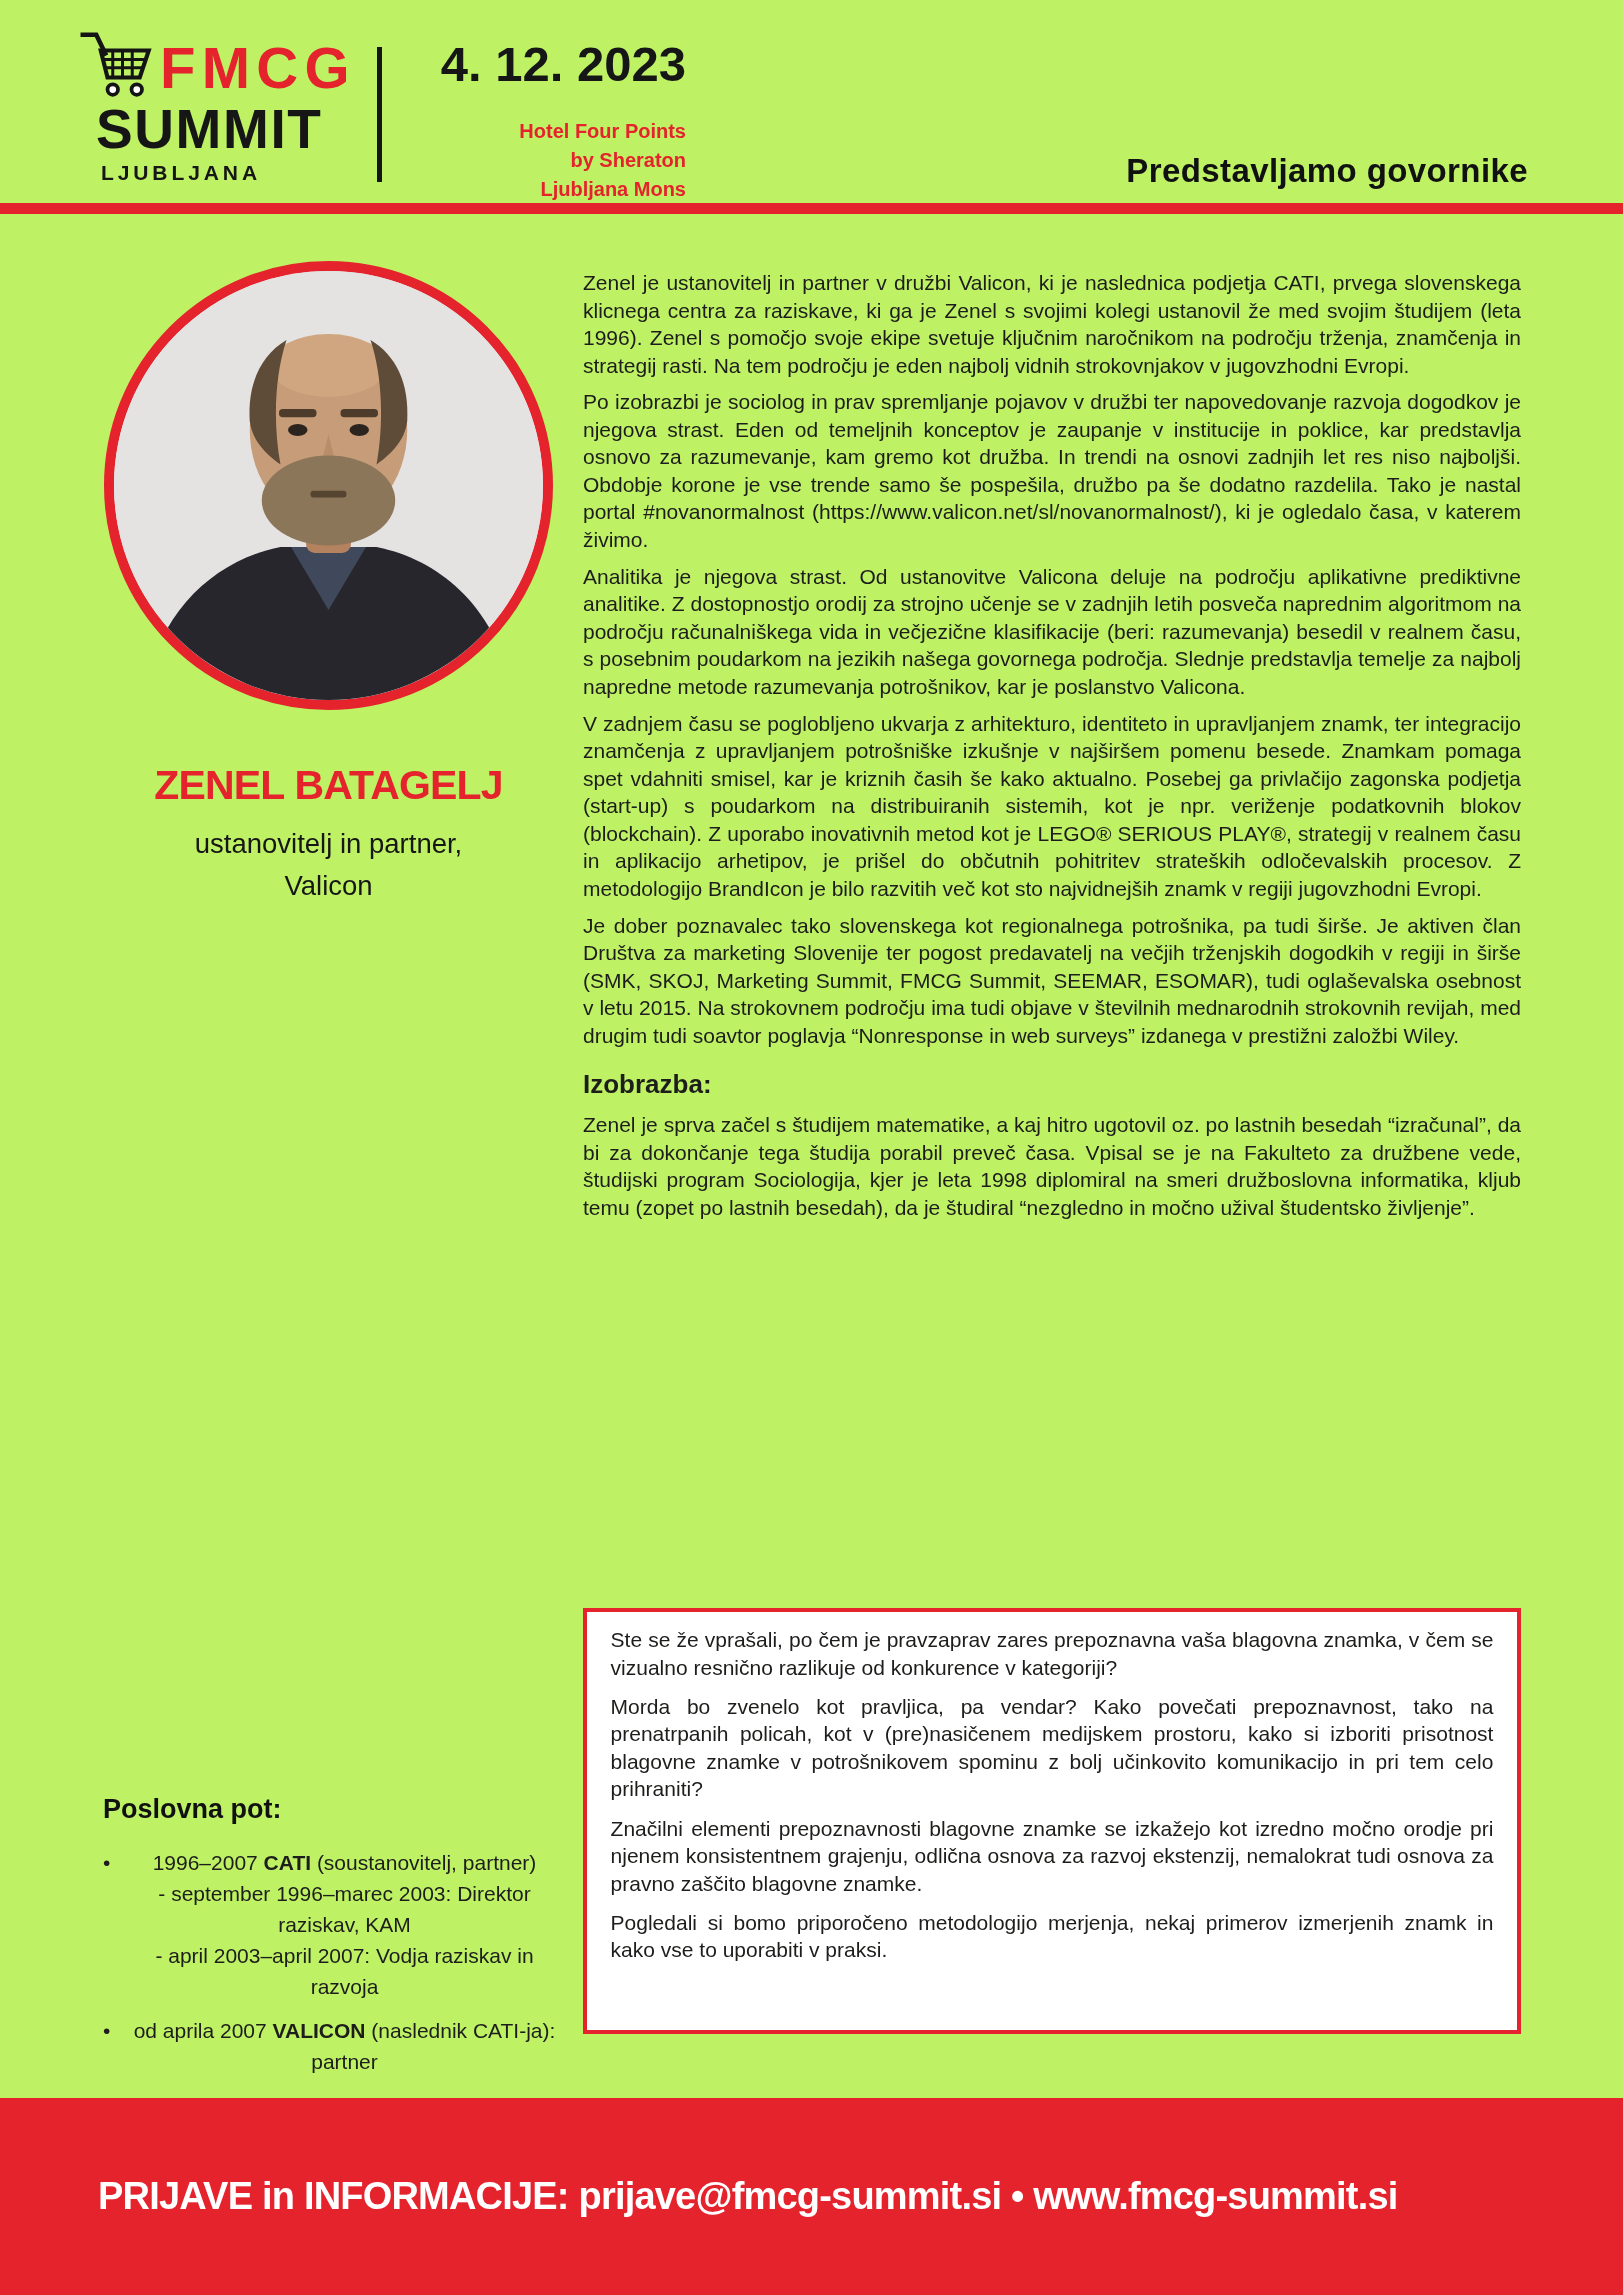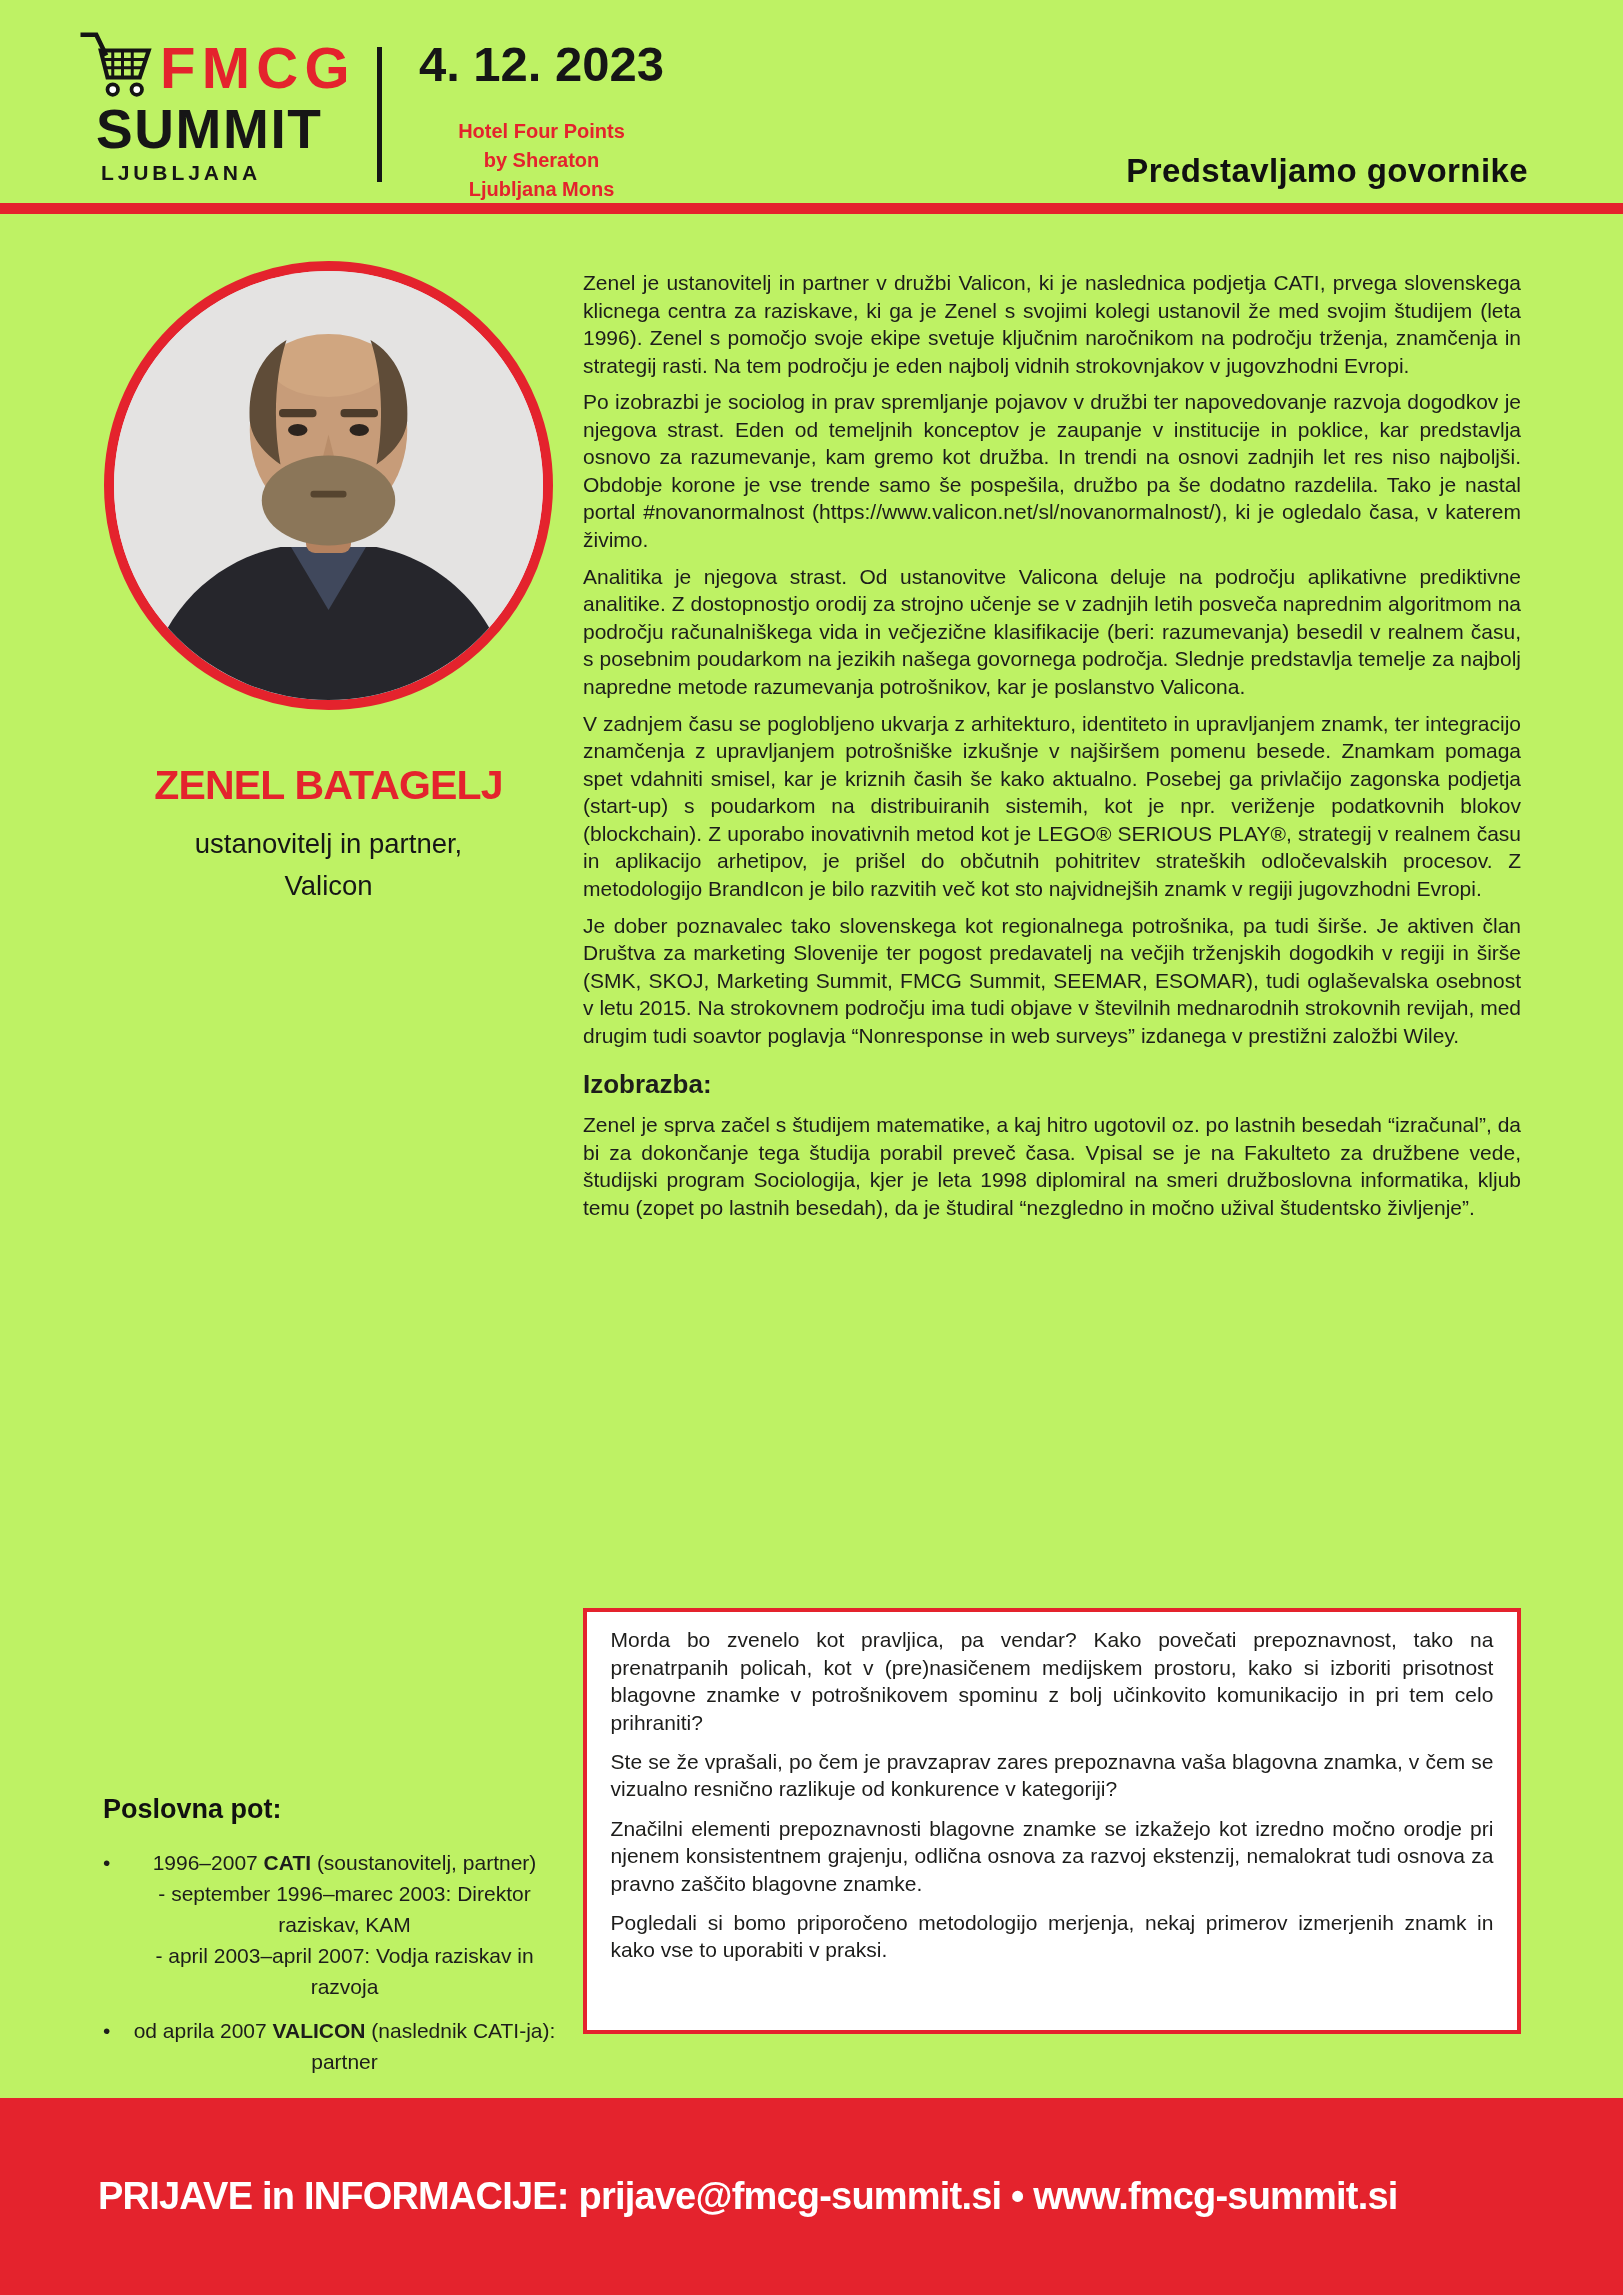--- a/index.html
+++ b/index.html
@@ -14,21 +14,21 @@
     overflow:hidden;
     font-family:"Liberation Sans", sans-serif;
     color:var(--ink);
   }
   
   .cart-icon{position:absolute;left:79px;top:28px;width:75px;height:74px;}
   .logo-fmcg{position:absolute;left:160px;top:39px;font-size:58px;line-height:1;font-weight:bold;color:var(--red);letter-spacing:6.3px;}
   .logo-summit{position:absolute;left:96px;top:102px;font-size:55px;line-height:1;font-weight:bold;color:#161616;letter-spacing:1.6px;}
   .logo-city{position:absolute;left:101px;top:161px;font-size:21px;font-weight:bold;color:#161616;letter-spacing:3.9px;}
   .header-sep{position:absolute;left:377px;top:47px;width:4.7px;height:135px;background:#151515;}
-  .date-block{position:absolute;left:397px;top:39px;width:289px;text-align:center;}
+  .date-block{position:absolute;left:397px;top:39px;width:289px;text-align:right;}
   .date-line{font-size:49px;font-weight:bold;color:#161616;letter-spacing:0px;line-height:1.05;}
   .venue{margin-top:27px;font-size:20px;line-height:29px;font-weight:bold;color:var(--red);}
   .tagline{position:absolute;right:95px;top:152px;font-size:33px;font-weight:bold;color:#111;letter-spacing:0.4px;}
   .red-rule{position:absolute;left:0;top:203px;width:100%;height:11px;background:var(--red);}
   
   .photo{
     position:absolute;left:104px;top:261px;width:449px;height:449px;
     box-sizing:border-box;border:10.2px solid var(--red);border-radius:50%;
     background:#e4e3e2;overflow:hidden;
   }
@@ -124,22 +124,22 @@
     <p>Zenel je ustanovitelj in partner v družbi Valicon, ki je naslednica podjetja CATI, prvega slovenskega klicnega centra za raziskave, ki ga je Zenel s svojimi kolegi ustanovil že med svojim študijem (leta 1996). Zenel s pomočjo svoje ekipe svetuje ključnim naročnikom na področju trženja, znamčenja in strategij rasti. Na tem področju je eden najbolj vidnih strokovnjakov v jugovzhodni Evropi.</p>
     <p>Po izobrazbi je sociolog in prav spremljanje pojavov v družbi ter napovedovanje razvoja dogodkov je njegova strast. Eden od temeljnih konceptov je zaupanje v institucije in poklice, kar predstavlja osnovo za razumevanje, kam gremo kot družba. In trendi na osnovi zadnjih let res niso najboljši. Obdobje korone je vse trende samo še pospešila, družbo pa še dodatno razdelila. Tako je nastal portal #novanormalnost (https://www.valicon.net/sl/novanormalnost/), ki je ogledalo časa, v katerem živimo.</p>
     <p>Analitika je njegova strast. Od ustanovitve Valicona deluje na področju aplikativne prediktivne analitike. Z dostopnostjo orodij za strojno učenje se v zadnjih letih posveča naprednim algoritmom na področju računalniškega vida in večjezične klasifikacije (beri: razumevanja) besedil v realnem času, s posebnim poudarkom na jezikih našega govornega področja. Slednje predstavlja temelje za najbolj napredne metode razumevanja potrošnikov, kar je poslanstvo Valicona.</p>
     <p>V zadnjem času se poglobljeno ukvarja z arhitekturo, identiteto in upravljanjem znamk, ter integracijo znamčenja z upravljanjem potrošniške izkušnje v najširšem pomenu besede. Znamkam pomaga spet vdahniti smisel, kar je kriznih časih še kako aktualno. Posebej ga privlačijo zagonska podjetja (start-up) s poudarkom na distribuiranih sistemih, kot je npr. veriženje podatkovnih blokov (blockchain). Z uporabo inovativnih metod kot je LEGO® SERIOUS PLAY®, strategij v realnem času in aplikacijo arhetipov, je prišel do občutnih pohitritev strateških odločevalskih procesov. Z metodologijo BrandIcon je bilo razvitih več kot sto najvidnejših znamk v regiji jugovzhodni Evropi.</p>
     <p>Je dober poznavalec tako slovenskega kot regionalnega potrošnika, pa tudi širše. Je aktiven član Društva za marketing Slovenije ter pogost predavatelj na večjih trženjskih dogodkih v regiji in širše (SMK, SKOJ, Marketing Summit, FMCG Summit, SEEMAR, ESOMAR), tudi oglaševalska osebnost v letu 2015. Na strokovnem področju ima tudi objave v številnih mednarodnih strokovnih revijah, med drugim tudi soavtor poglavja “Nonresponse in web surveys” izdanega v prestižni založbi Wiley.</p>
     <div class="edu-heading">Izobrazba:</div>
     <p>Zenel je sprva začel s študijem matematike, a kaj hitro ugotovil oz. po lastnih besedah “izračunal”, da bi za dokončanje tega študija porabil preveč časa. Vpisal se je na Fakulteto za družbene vede, študijski program Sociologija, kjer je leta 1998 diplomiral na smeri družboslovna informatika, kljub temu (zopet po lastnih besedah), da je študiral “nezgledno in močno užival študentsko življenje”.</p>
   </div>
 
   <div class="quote-box">
+    <p>Ste se že vprašali, po čem je pravzaprav zares prepoznavna vaša blagovna znamka, v čem se vizualno resnično razlikuje od konkurence v kategoriji?</p>
     <p>Morda bo zvenelo kot pravljica, pa vendar? Kako povečati prepoznavnost, tako na prenatrpanih policah, kot v (pre)nasičenem medijskem prostoru, kako si izboriti prisotnost blagovne znamke v potrošnikovem spominu z bolj učinkovito komunikacijo in pri tem celo prihraniti?</p>
-    <p>Ste se že vprašali, po čem je pravzaprav zares prepoznavna vaša blagovna znamka, v čem se vizualno resnično razlikuje od konkurence v kategoriji?</p>
     <p>Značilni elementi prepoznavnosti blagovne znamke se izkažejo kot izredno močno orodje pri njenem konsistentnem grajenju, odlična osnova za razvoj ekstenzij, nemalokrat tudi osnova za pravno zaščito blagovne znamke.</p>
     <p>Pogledali si bomo priporočeno metodologijo merjenja, nekaj primerov izmerjenih znamk in kako vse to uporabiti v praksi.</p>
   </div>
 
   <div class="career">
     <h2>Poslovna pot:</h2>
 
     <div class="career-item">
       <span class="career-bullet">•</span>
       <span class="career-text">

